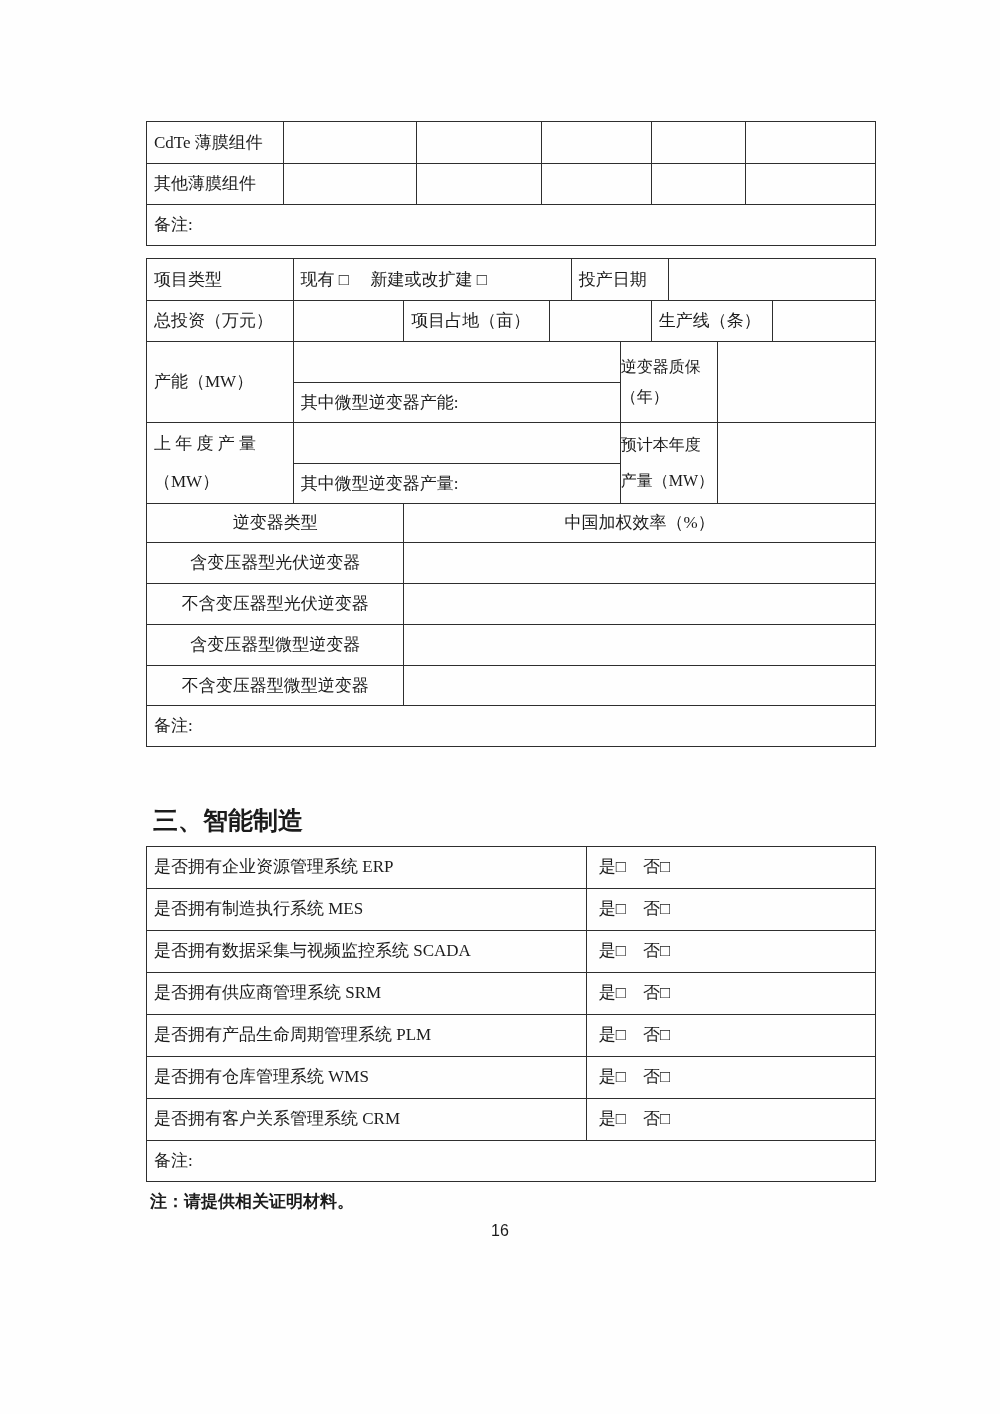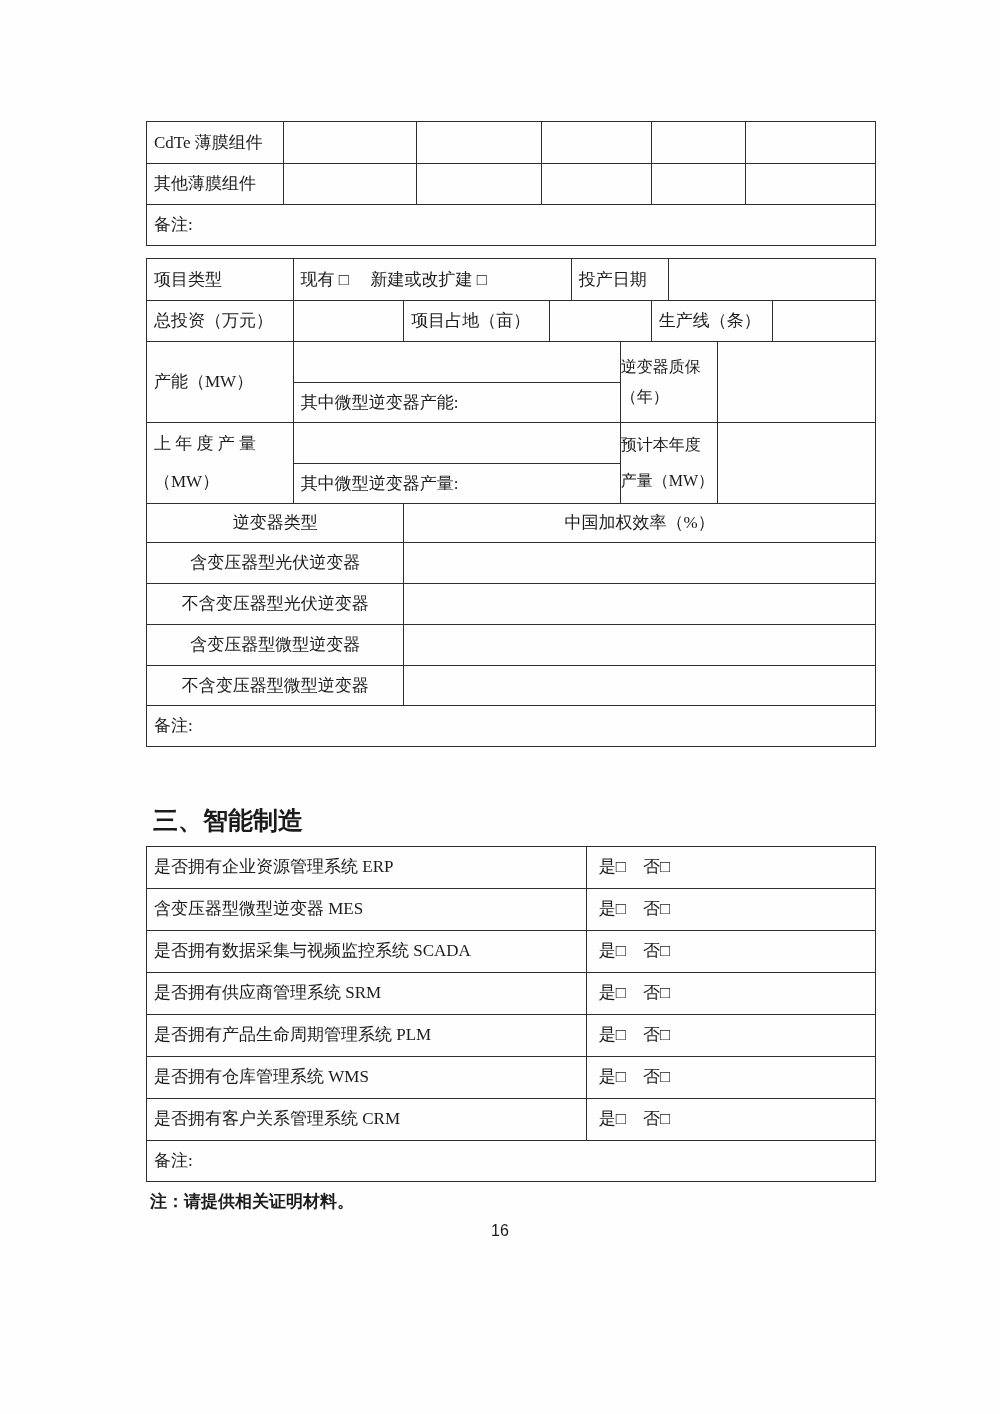--- a/index.html
+++ b/index.html
@@ -163,21 +163,21 @@
     </div>
 
     <h2 class="h-sans smart-heading">三、智能制造</h2>
 
     <div class="tbl smart-tbl">
       <div class="band" style="height:41px">
         <div class="c" style="width:440px">是否拥有企业资源管理系统 ERP</div>
         <div class="c" style="width:290px;padding-left:12px">是□　否□</div>
       </div>
       <div class="band" style="height:41px">
-        <div class="c" style="width:440px">含变压器型微型逆变器 MES</div>
+        <div class="c" style="width:440px">是否拥有制造执行系统 MES</div>
         <div class="c" style="width:290px;padding-left:12px">是□　否□</div>
       </div>
       <div class="band" style="height:41px">
         <div class="c" style="width:440px">是否拥有数据采集与视频监控系统 SCADA</div>
         <div class="c" style="width:290px;padding-left:12px">是□　否□</div>
       </div>
       <div class="band" style="height:41px">
         <div class="c" style="width:440px">是否拥有供应商管理系统 SRM</div>
         <div class="c" style="width:290px;padding-left:12px">是□　否□</div>
       </div>

